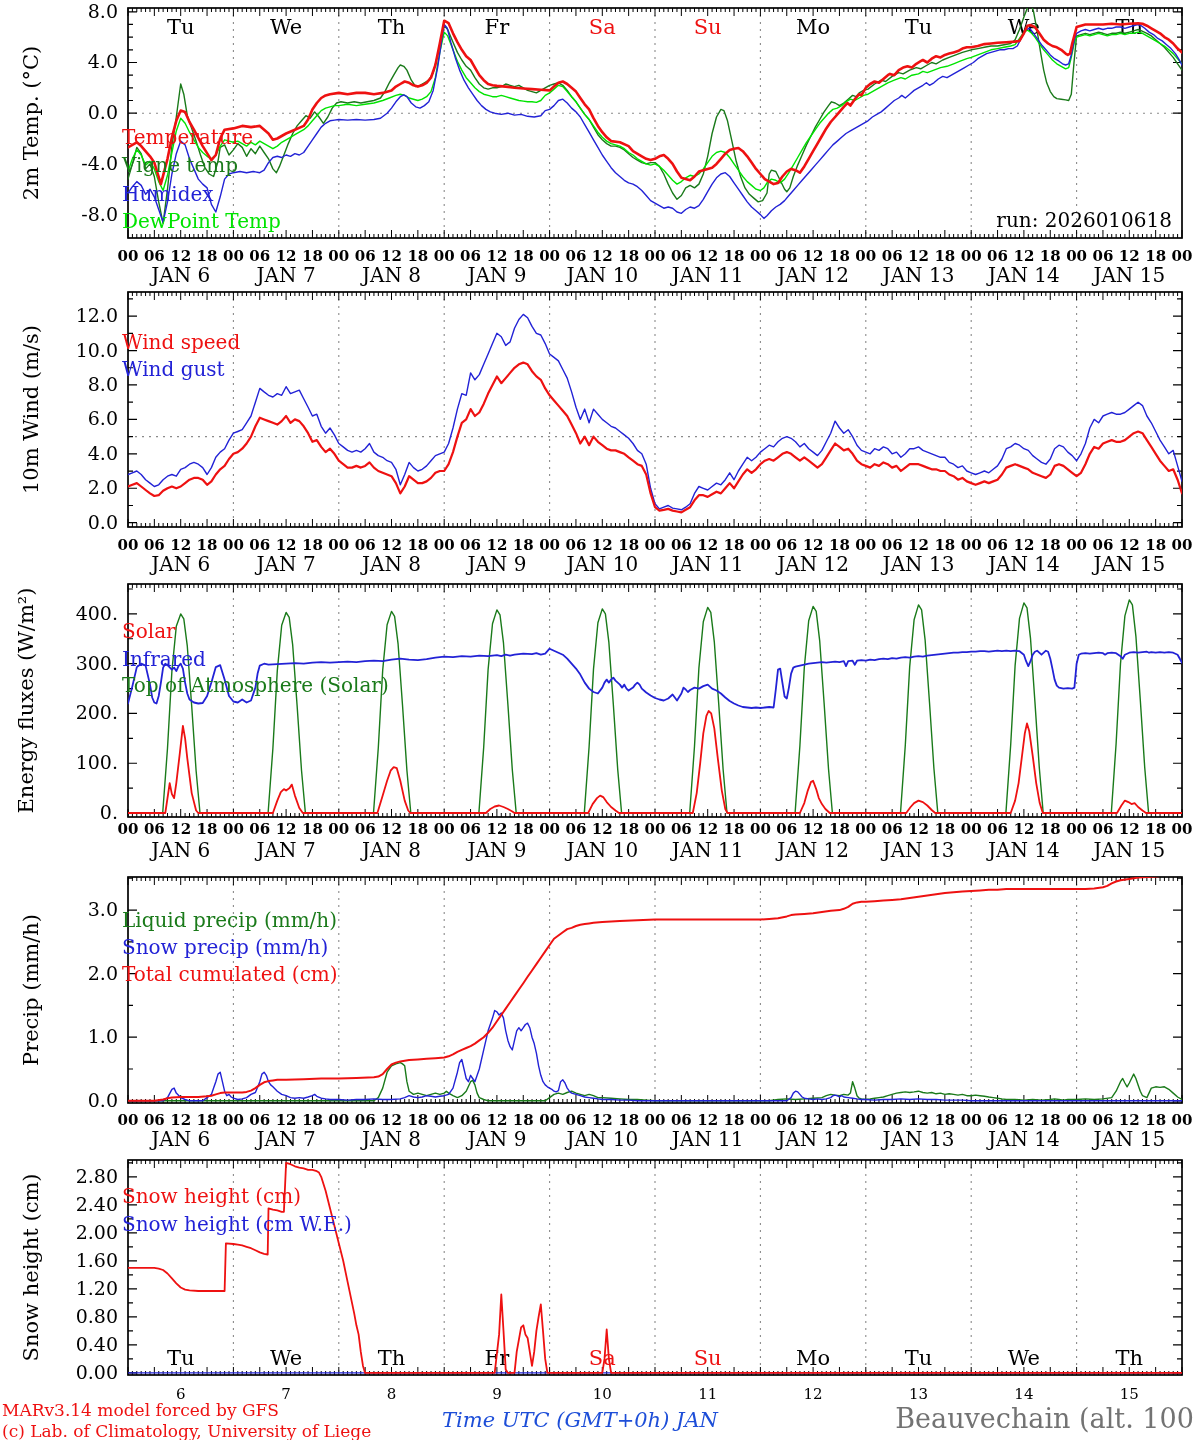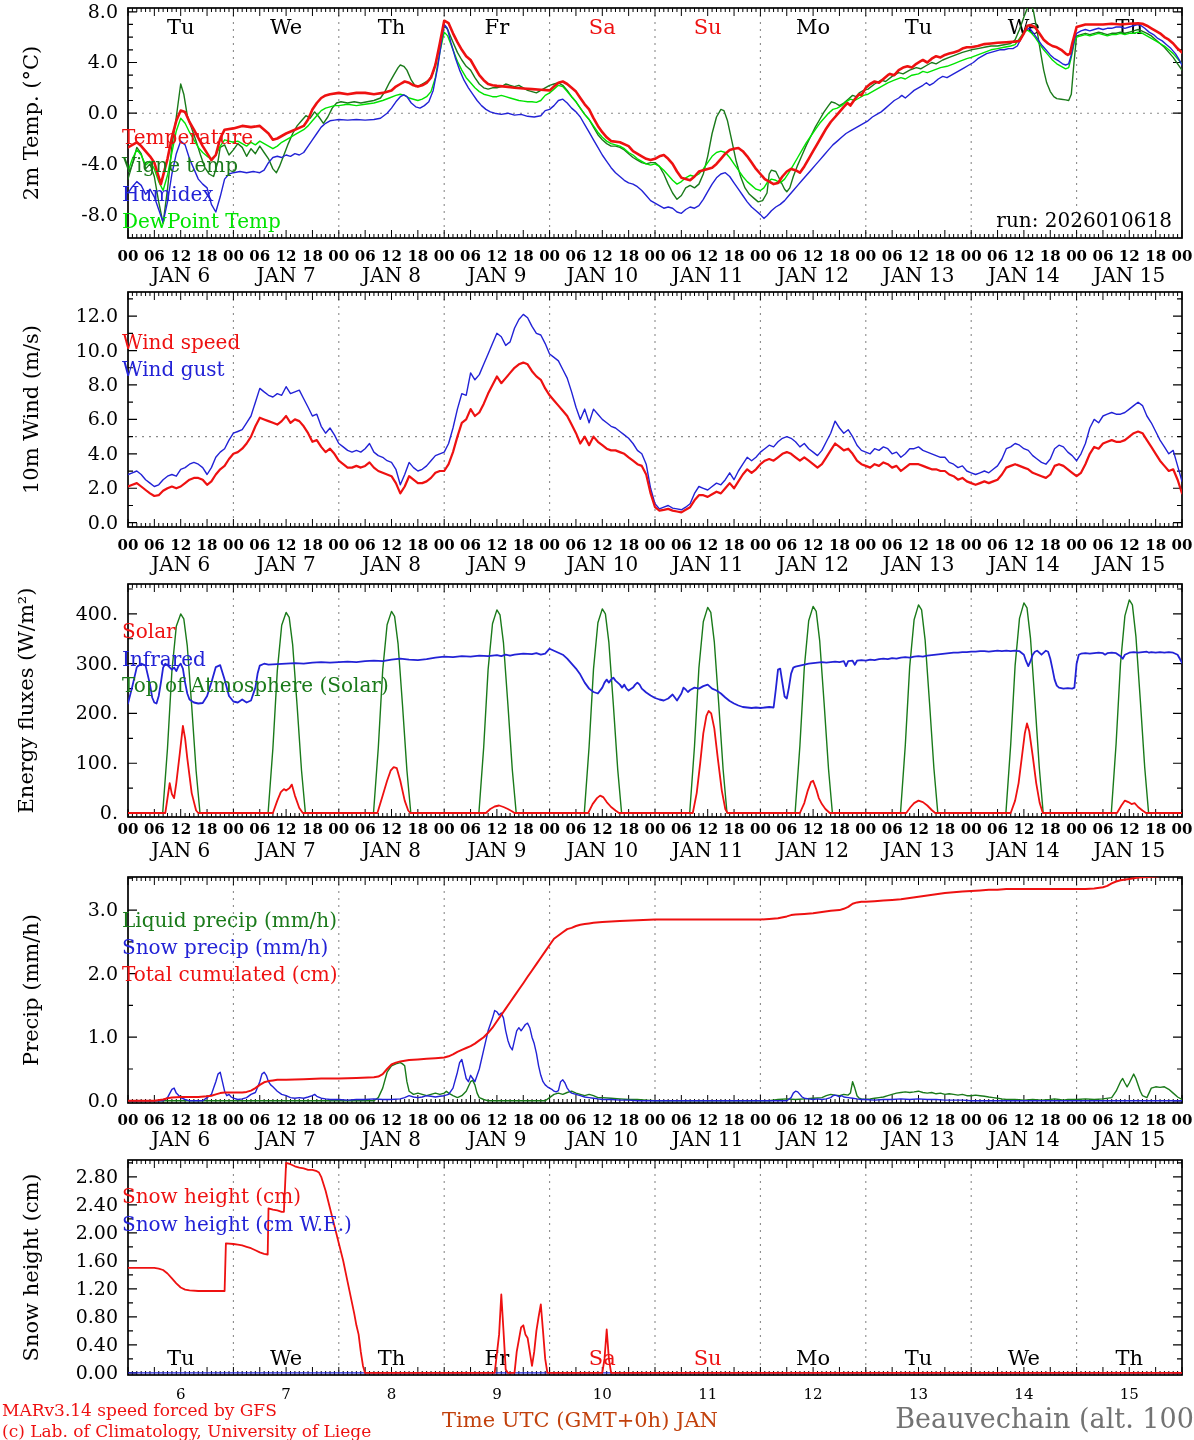--- a/index.html
+++ b/index.html
@@ -2,21 +2,21 @@
 <html><head>
 <meta charset="utf-8">
 <style>
   html,body{margin:0;padding:0;background:#ffffff;}
   #fig{position:relative;width:1194px;height:1440px;background:#ffffff;
        font-family:"DejaVu Serif","Liberation Serif",serif;overflow:hidden;padding-left:46px;}
   #plot{position:absolute;left:0;top:0;}
   .txt{position:absolute;white-space:pre;}
   #credit1{left:2px;top:1400px;font-size:17px;color:#ee1111;}
   #credit2{left:2px;top:1421px;font-size:17px;color:#ee1111;text-align:center;}
-  #timetitle{left:442px;top:1408px;font-size:21px;color:#c2410c;}
+  #timetitle{left:442px;top:1408px;font-size:21px;color:#1d4ed8;font-style:italic;}
   #station{right:10px;top:1403px;font-size:27px;color:#737373;}
 </style>
 </head>
 <body>
 
 <div id="fig">
   <svg id="plot" width="1194" height="1440">
       <clipPath id="clip0">
         <rect x="128" y="8" width="1054" height="230"></rect>
       </clipPath>
@@ -385,17 +385,17 @@
       <text x="813.1" y="1365" font-family="&quot;DejaVu Serif&quot;,&quot;Liberation Serif&quot;,serif" text-anchor="middle" font-size="21" fill="#000000">Mo</text>
       <text x="918.5" y="1365" font-family="&quot;DejaVu Serif&quot;,&quot;Liberation Serif&quot;,serif" text-anchor="middle" font-size="21" fill="#000000">Tu</text>
       <text x="1023.9000000000001" y="1365" font-family="&quot;DejaVu Serif&quot;,&quot;Liberation Serif&quot;,serif" text-anchor="middle" font-size="21" fill="#000000">We</text>
       <text x="1129.3000000000002" y="1365" font-family="&quot;DejaVu Serif&quot;,&quot;Liberation Serif&quot;,serif" text-anchor="middle" font-size="21" fill="#000000">Th</text>
       <polyline points="128.0,1372.9 1182.0,1372.9" fill="none" stroke="#2222d6" stroke-width="1.4" stroke-linejoin="round" stroke-linecap="round" clip-path="url(#clip4)"></polyline>
       <polyline points="128.0,1267.9 145.6,1267.9 154.3,1267.9 158.7,1268.6 163.1,1270.0 167.5,1273.5 171.9,1278.4 176.3,1283.3 180.7,1287.5 185.1,1289.6 189.5,1290.3 198.3,1291.0 207.1,1291.0 215.8,1291.0 224.6,1291.0 225.9,1243.3 233.4,1244.0 237.8,1244.7 242.2,1245.4 246.6,1246.8 251.0,1248.2 255.4,1250.3 259.8,1252.4 264.1,1253.8 267.7,1254.5 268.5,1208.3 272.9,1209.7 277.3,1210.4 281.7,1211.8 283.9,1211.8 286.1,1162.8 290.5,1164.2 294.9,1166.3 299.3,1167.7 303.7,1168.4 308.1,1169.8 312.4,1169.8 316.8,1171.2 319.0,1172.6 321.2,1176.8 325.6,1190.8 330.0,1208.3 334.4,1225.8 338.8,1243.3 343.2,1260.8 347.6,1281.9 352.0,1302.9 354.2,1313.4 356.4,1325.3 358.6,1334.4 360.8,1351.9 363.0,1365.9 365.1,1372.9 494.7,1372.9 499.1,1334.4 501.3,1294.5 503.5,1330.9 505.7,1369.4 507.9,1372.9 514.5,1372.9 516.7,1351.9 521.1,1327.4 523.3,1325.3 525.4,1334.4 527.6,1337.9 529.8,1351.9 532.0,1365.9 534.2,1351.9 536.4,1330.9 538.6,1316.9 540.8,1304.3 543.0,1330.9 545.2,1358.9 547.4,1372.9 602.3,1372.9 604.5,1358.9 606.7,1329.5 608.9,1358.9 611.1,1372.9 1182.0,1372.9" fill="none" stroke="#ee1111" stroke-width="1.8" stroke-linejoin="round" stroke-linecap="round" clip-path="url(#clip4)"></polyline>
       <text x="122" y="1203" font-family="&quot;DejaVu Serif&quot;,&quot;Liberation Serif&quot;,serif" font-size="20" fill="#ee1111">Snow height (cm)</text>
       <text x="122" y="1231" font-family="&quot;DejaVu Serif&quot;,&quot;Liberation Serif&quot;,serif" font-size="20" fill="#2222d6">Snow height (cm W.E.)</text>
       <text x="38" y="1267.5" font-family="&quot;DejaVu Serif&quot;,&quot;Liberation Serif&quot;,serif" text-anchor="middle" font-size="21" transform="rotate(-90 38 1267.5)">Snow height (cm)</text>
     </svg>
-  <div class="txt" id="credit1">MARv3.14 speed forced by GFS</div>
+  <div class="txt" id="credit1">MARv3.14 model forced by GFS</div>
   <div class="txt" id="credit2">(c) Lab. of Climatology, University of Liege</div>
   <div class="txt" id="timetitle">Time UTC (GMT+0h) JAN</div>
   <div class="txt" id="station">Beauvechain (alt. 100m)</div>
 </div>
 
 </body></html>

